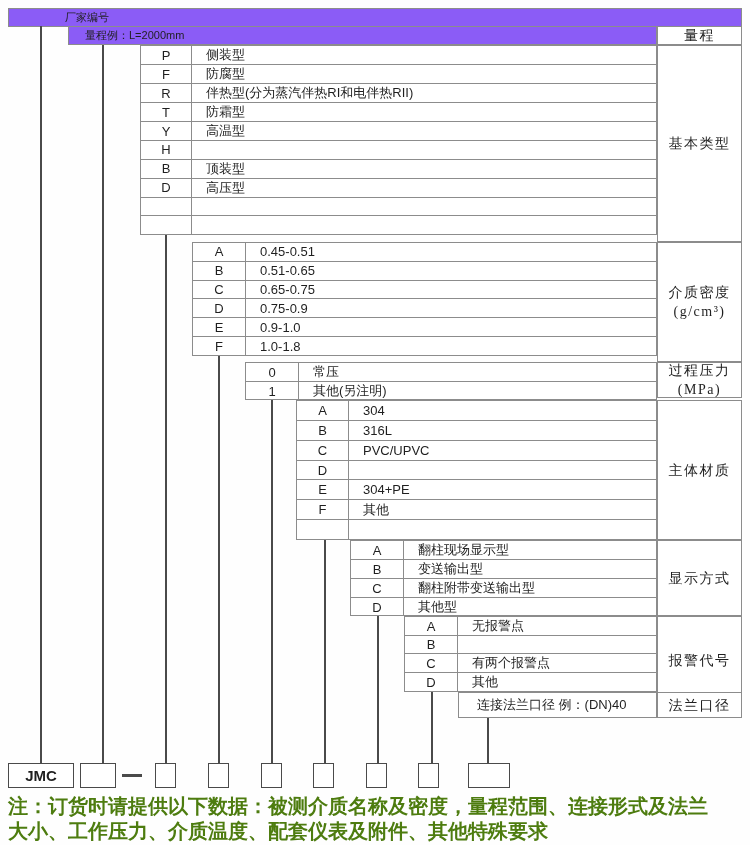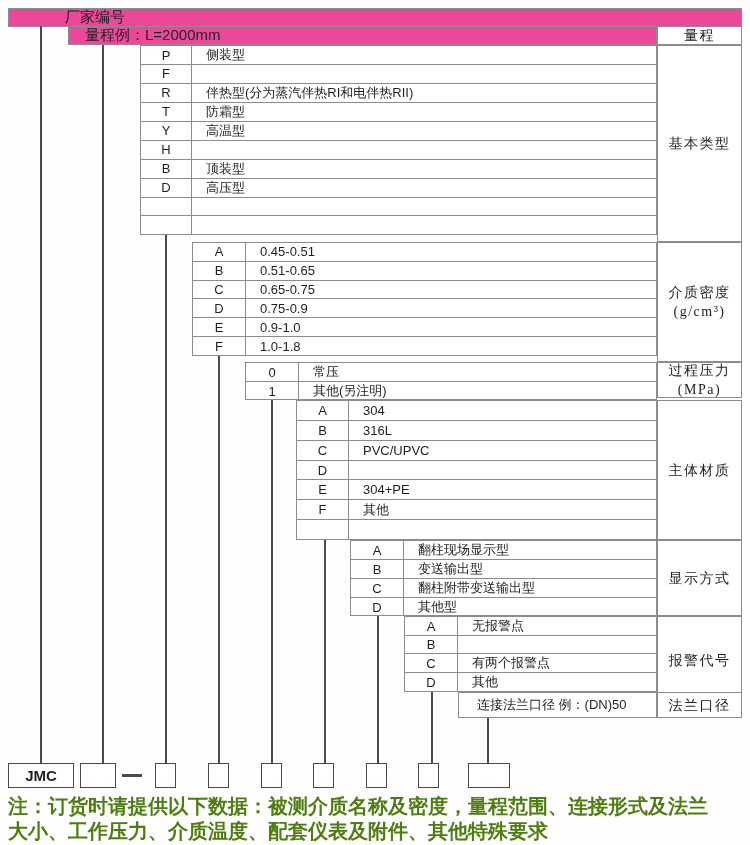--- a/index.html
+++ b/index.html
@@ -11,22 +11,22 @@
     position: relative;
     width: 750px; height: 845px;
     background: #fefefe;
     overflow: hidden;
     color: #1f1f1f;
   }
   .abs { position: absolute; box-sizing: border-box; }
   .hdr-box {
     border: 1px solid #8c8c8c;
     display: flex; align-items: center;
-    font-size: 15px;
-    background: #ec4899;
+    font-size: 11px;
+    background: #8b5cf6;
   }
   .sect {
     border: 1px solid #8c8c8c;
     display: flex; flex-direction: column;
     background: #fff;
   }
   .sect .row {
     display: flex; flex: 1 1 0;
     border-top: 1px solid #8c8c8c;
     align-items: stretch;
@@ -105,20 +105,21 @@
       <div class="vline abs" style="left: 377px; top: 616px; height: 147px;"></div>
       <div class="vline abs" style="left: 431px; top: 692px; height: 71px;"></div>
       <div class="vline abs" style="left: 487px; top: 718px; height: 45px;"></div>
       <div class="sect abs" style="left: 140px; top: 45px; width: 517px; height: 190px;">
         <div class="row">
           <div class="code-cell" style="width: 50px;">P</div>
           <div class="desc-cell">侧装型</div>
         </div>
         <div class="row">
           <div class="code-cell" style="width: 50px;">F</div>
+          <div class="desc-cell">防腐型</div>
         </div>
         <div class="row">
           <div class="code-cell" style="width: 50px;">R</div>
           <div class="desc-cell">伴热型(分为蒸汽伴热RI和电伴热RII)</div>
         </div>
         <div class="row">
           <div class="code-cell" style="width: 50px;">T</div>
           <div class="desc-cell">防霜型</div>
         </div>
         <div class="row">
@@ -275,21 +276,21 @@
       <div class="slot abs" style="left: 155px; top: 763px; width: 21px; height: 25px;"></div>
       <div class="slot abs" style="left: 208px; top: 763px; width: 21px; height: 25px;"></div>
       <div class="slot abs" style="left: 261px; top: 763px; width: 21px; height: 25px;"></div>
       <div class="slot abs" style="left: 313px; top: 763px; width: 21px; height: 25px;"></div>
       <div class="slot abs" style="left: 366px; top: 763px; width: 21px; height: 25px;"></div>
       <div class="slot abs" style="left: 418px; top: 763px; width: 21px; height: 25px;"></div>
       <div class="slot abs" style="left: 468px; top: 763px; width: 42px; height: 25px;"></div>
     </div>
 
   <div class="abs flange-row" style="left:458px; top:692px; width:199px; height:26px;">
-    <span>连接法兰口径 例：(DN)50</span>
+    <span>连接法兰口径 例：(DN)40</span>
   </div>
 
   <div class="abs jmc" style="left:8px; top:763px; width:66px; height:25px;">
     <span>JMC</span>
   </div>
 
   <div class="abs dash" style="left:122px; top:774px; width:20px; height:3px;"></div>
 
   <div class="abs note" style="color:#4d7c0f;">
     <div>注：订货时请提供以下数据：被测介质名称及密度，量程范围、连接形式及法兰</div>

